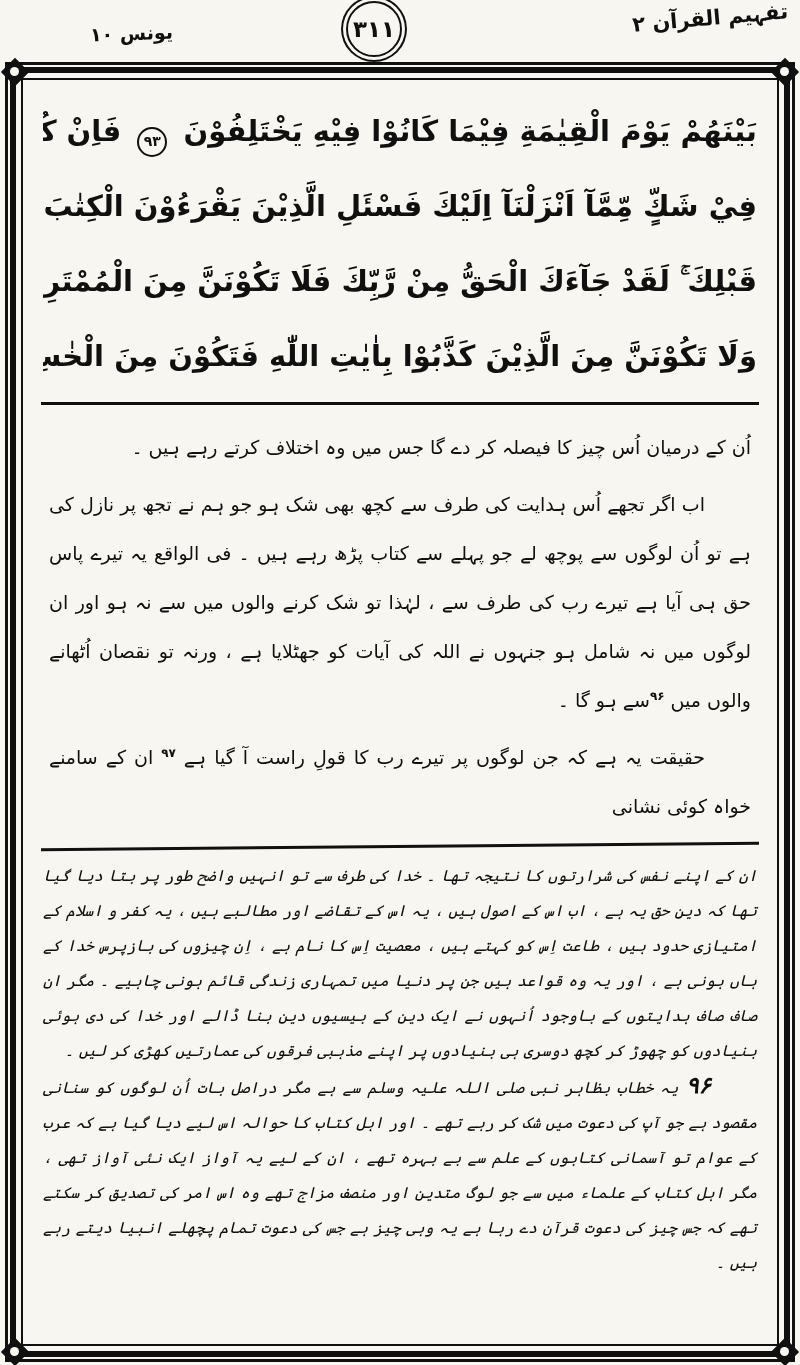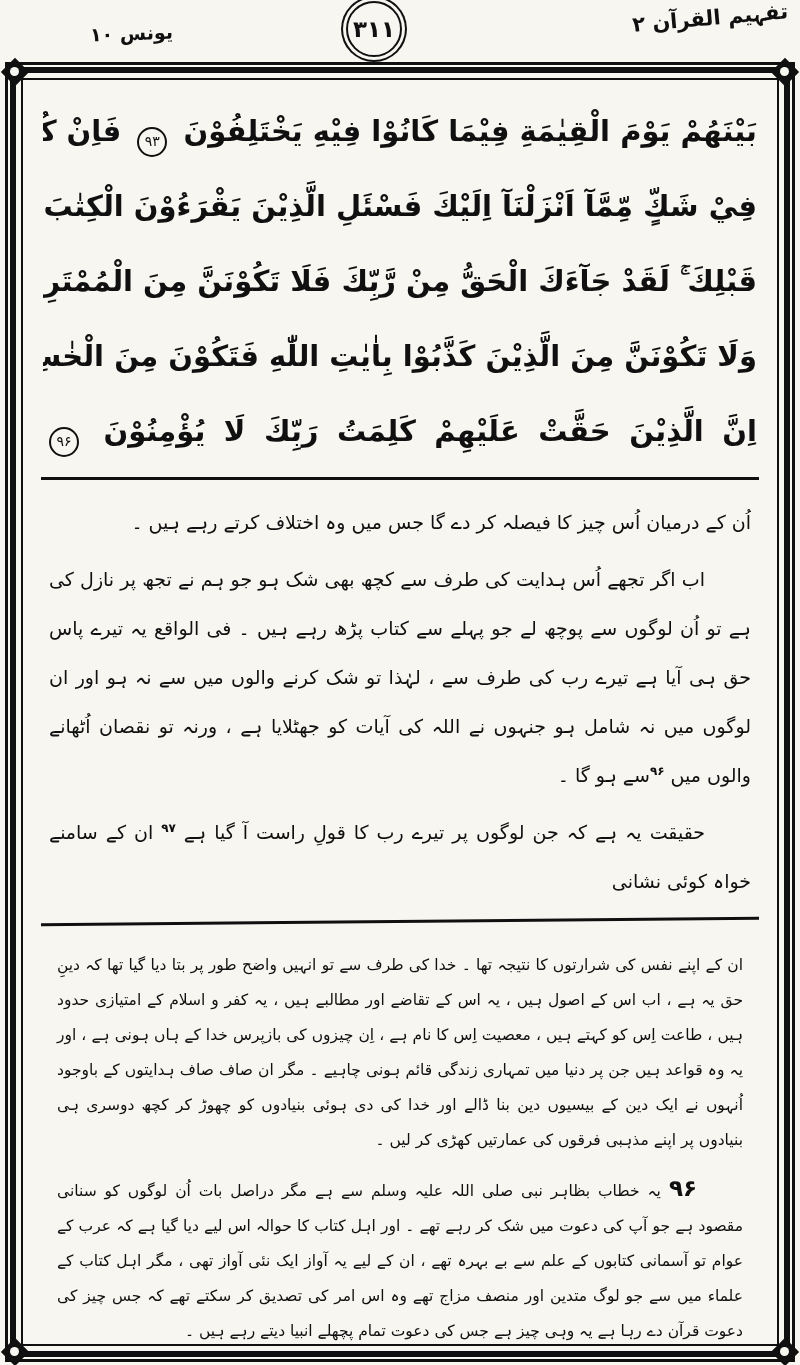--- a/index.html
+++ b/index.html
@@ -29,37 +29,37 @@
   
   .quran{direction:rtl;padding:10px 4px 4px;}
   .qline{
     font-size:29px;font-weight:bold;line-height:75px;
     text-align:justify;text-align-last:justify;
     white-space:nowrap;overflow:hidden;
   }
   .verse-circle{
     display:inline-flex;align-items:center;justify-content:center;
     width:30px;height:30px;border:2px solid #101010;border-radius:50%;
-    font-size:14px;font-weight:normal;vertical-align:-5px;margin:0 6px;
+    font-size:14px;font-weight:bold;vertical-align:-5px;margin:0 6px;
     background:#f7f6f1;box-sizing:border-box;
   }
   .verse-circle:empty{display:none;}
   .qafter:empty{display:none;}
   
   .rule{height:2.5px;background:#101010;margin:4px 2px;}
   .rule.slant{transform:rotate(-0.5deg);}
   
   .trans{direction:rtl;font-size:19px;line-height:49px;text-align:justify;padding:6px 2px 2px;}
   .trans p{margin:8px;}
   .indent{text-indent:46px;}
   sup.fn-ref{font-size:12px;font-weight:bold;line-height:0;}
   sup.fn-ref:empty{display:none;}
   
   .commentary{direction:rtl;font-size:15.5px;line-height:35px;text-align:justify;padding:6px 2px 0;}
-  .commentary p{margin:16px;}
+  .commentary p{margin:2px;font-style:italic;}
   .fn-marker{font-size:23px;font-weight:bold;margin-left:8px;line-height:0;}
 </style>
 </head>
 <body>
 
 <div class="header-right">تفہیم القرآن ۲</div>
 <div class="medallion">
   <span>۳۱۱</span>
 </div>
 <div class="header-left">یونس ۱۰</div>
@@ -86,25 +86,20 @@
         <div class="qline">
           <span>قَبْلِكَ ۚ لَقَدْ جَآءَكَ الْحَقُّ مِنْ رَّبِّكَ فَلَا تَكُوْنَنَّ مِنَ الْمُمْتَرِيْنَ</span>
           
           
         </div>
         <div class="qline">
           <span>وَلَا تَكُوْنَنَّ مِنَ الَّذِيْنَ كَذَّبُوْا بِاٰيٰتِ اللّٰهِ فَتَكُوْنَ مِنَ الْخٰسِرِيْنَ</span>
           
           
         </div>
-        <div class="qline">
-          <span>اِنَّ الَّذِيْنَ حَقَّتْ عَلَيْهِمْ كَلِمَتُ رَبِّكَ لَا يُؤْمِنُوْنَ</span>
-          <span class="verse-circle">۹۶</span>
-          
-        </div>
       </div>
 
       <div class="rule"></div>
 
       <div class="trans">
         <p><span>اُن کے درمیان اُس چیز کا فیصلہ کر دے گا جس میں وہ اختلاف کرتے رہے ہیں ۔</span><span></span></p>
         <p class="indent"><span>اب اگر تجھے اُس ہدایت کی طرف سے کچھ بھی شک ہو جو ہم نے تجھ پر نازل کی ہے تو اُن لوگوں سے پوچھ لے جو پہلے سے کتاب پڑھ رہے ہیں ۔ فی الواقع یہ تیرے پاس حق ہی آیا ہے تیرے رب کی طرف سے ، لہٰذا تو شک کرنے والوں میں سے نہ ہو اور ان لوگوں میں نہ شامل ہو جنہوں نے اللہ کی آیات کو جھٹلایا ہے ، ورنہ تو نقصان اُٹھانے والوں میں </span><sup class="fn-ref">۹۶</sup><span>سے ہو گا ۔</span></p>
         <p class="indent"><span>حقیقت یہ ہے کہ جن لوگوں پر تیرے رب کا قولِ راست آ گیا ہے </span><sup class="fn-ref">۹۷</sup><span> ان کے سامنے خواہ کوئی نشانی</span></p>
       </div>
 

